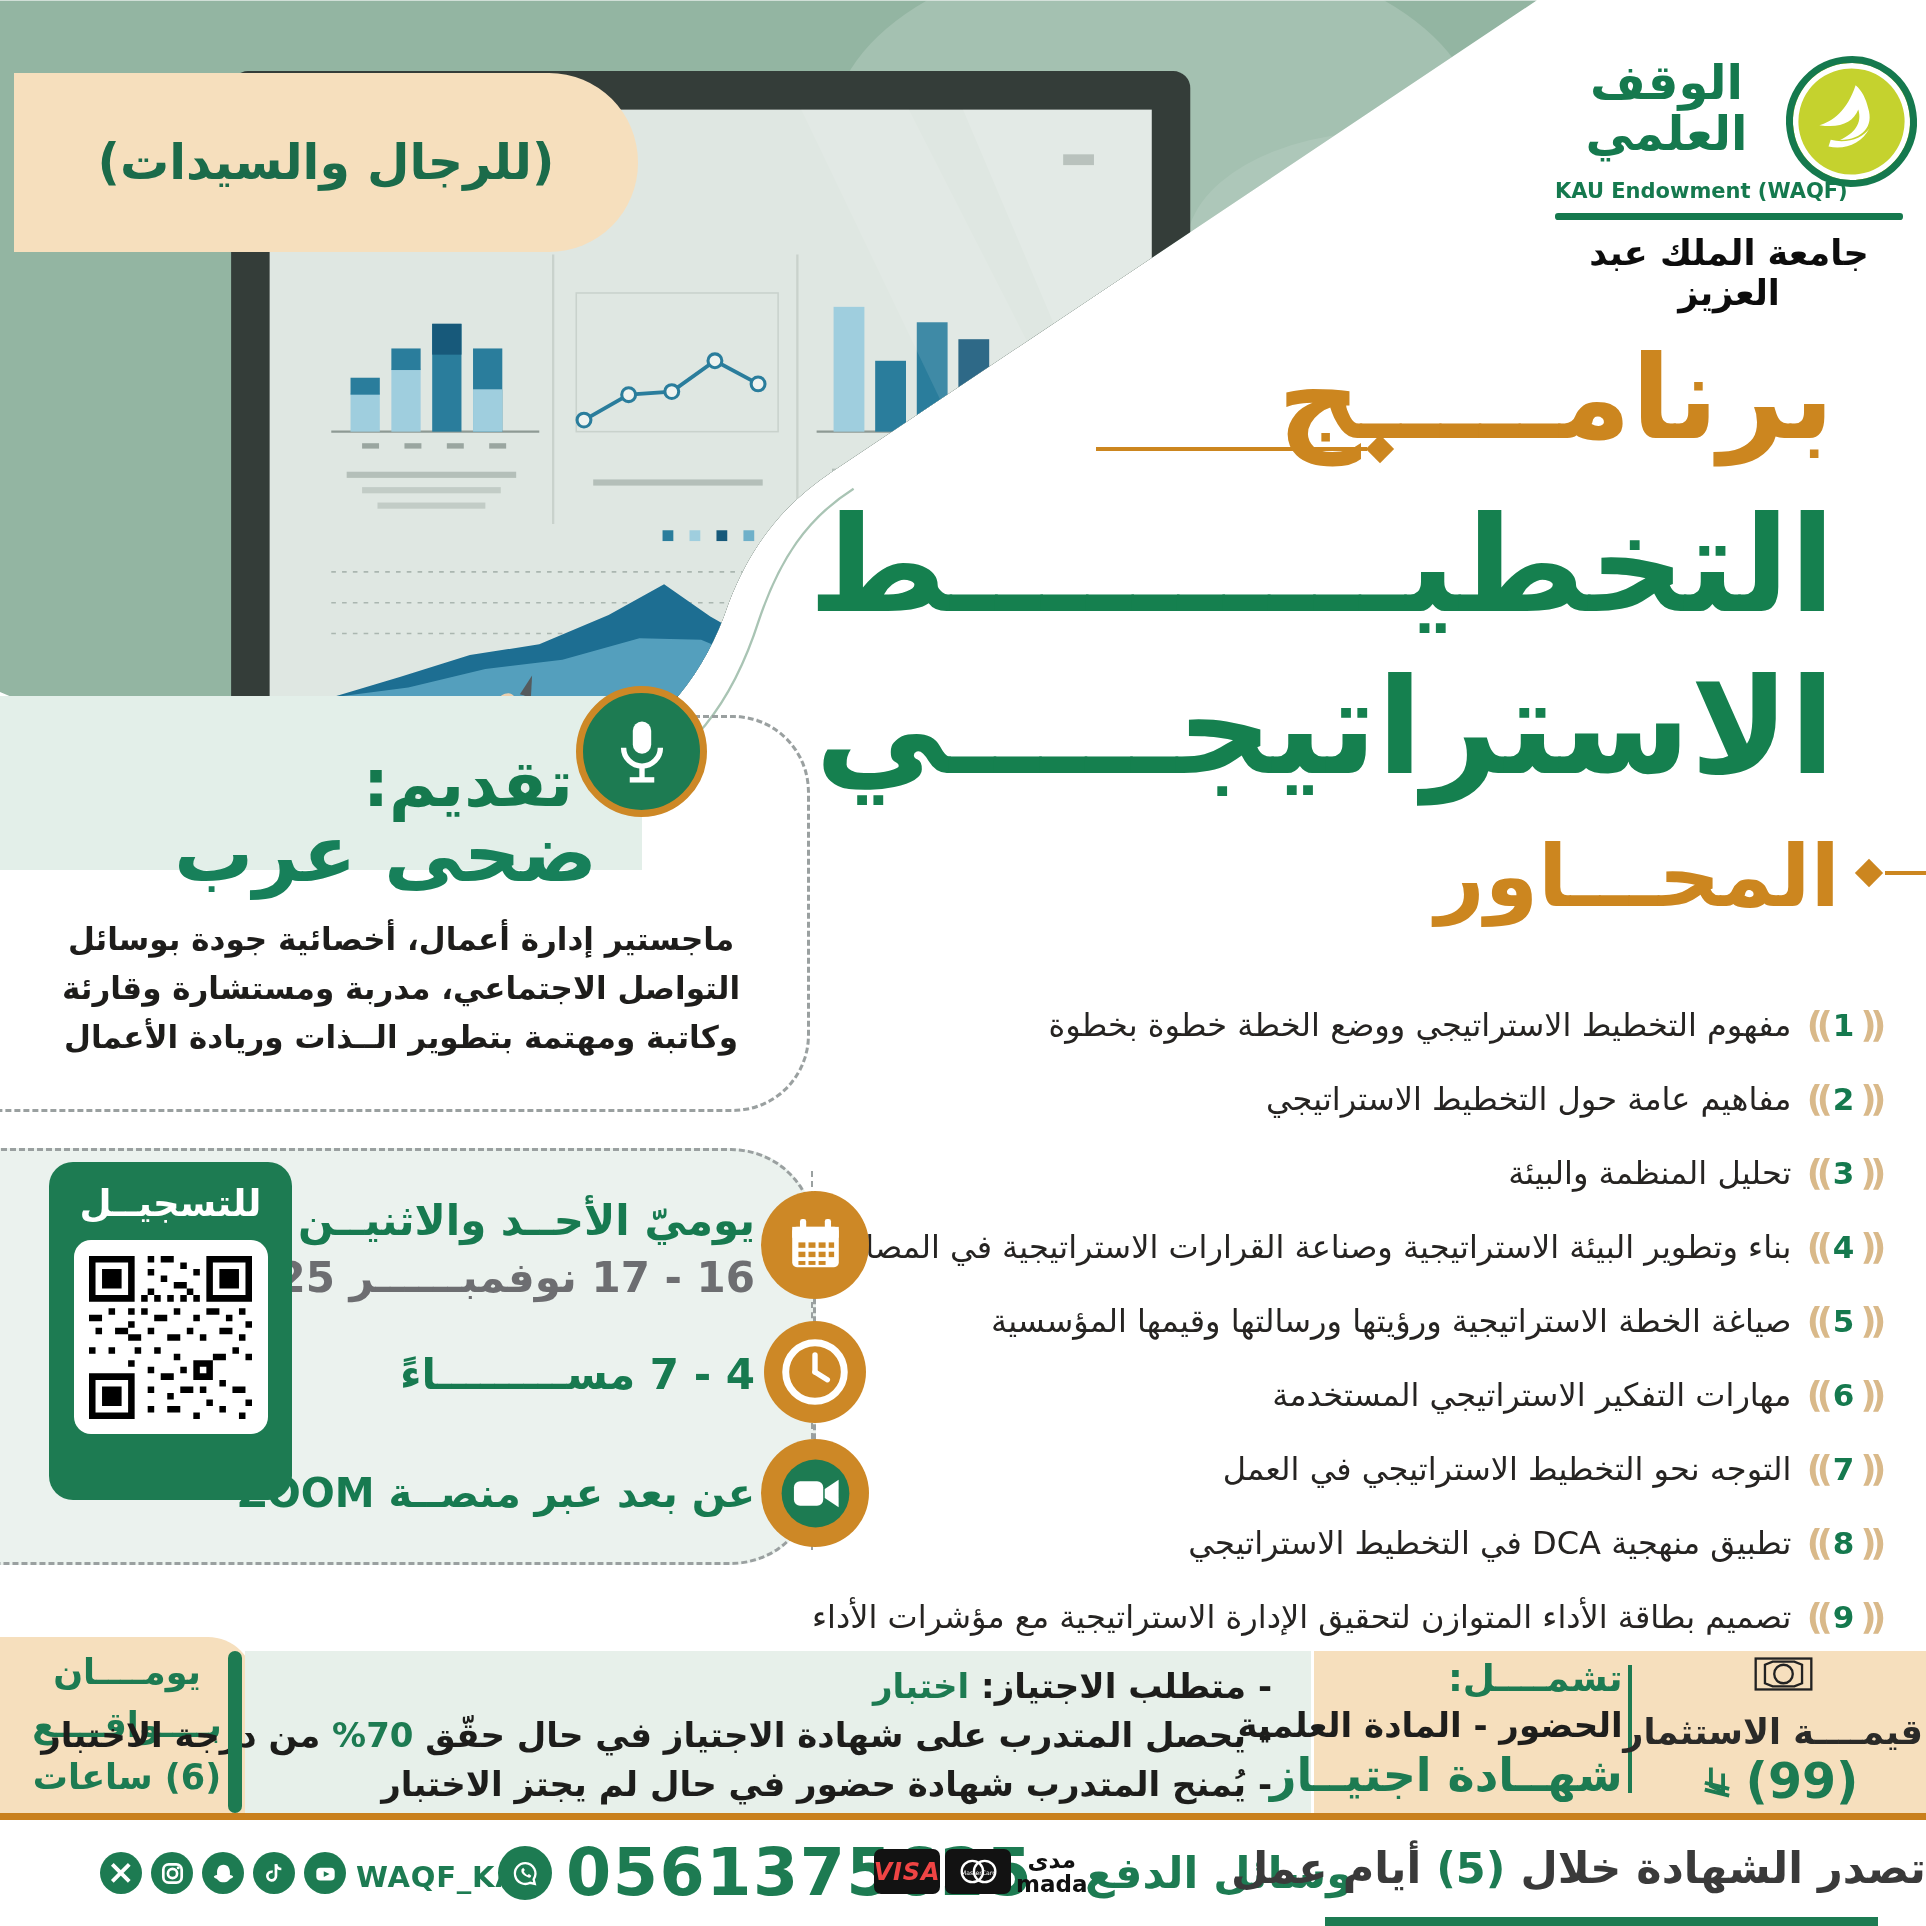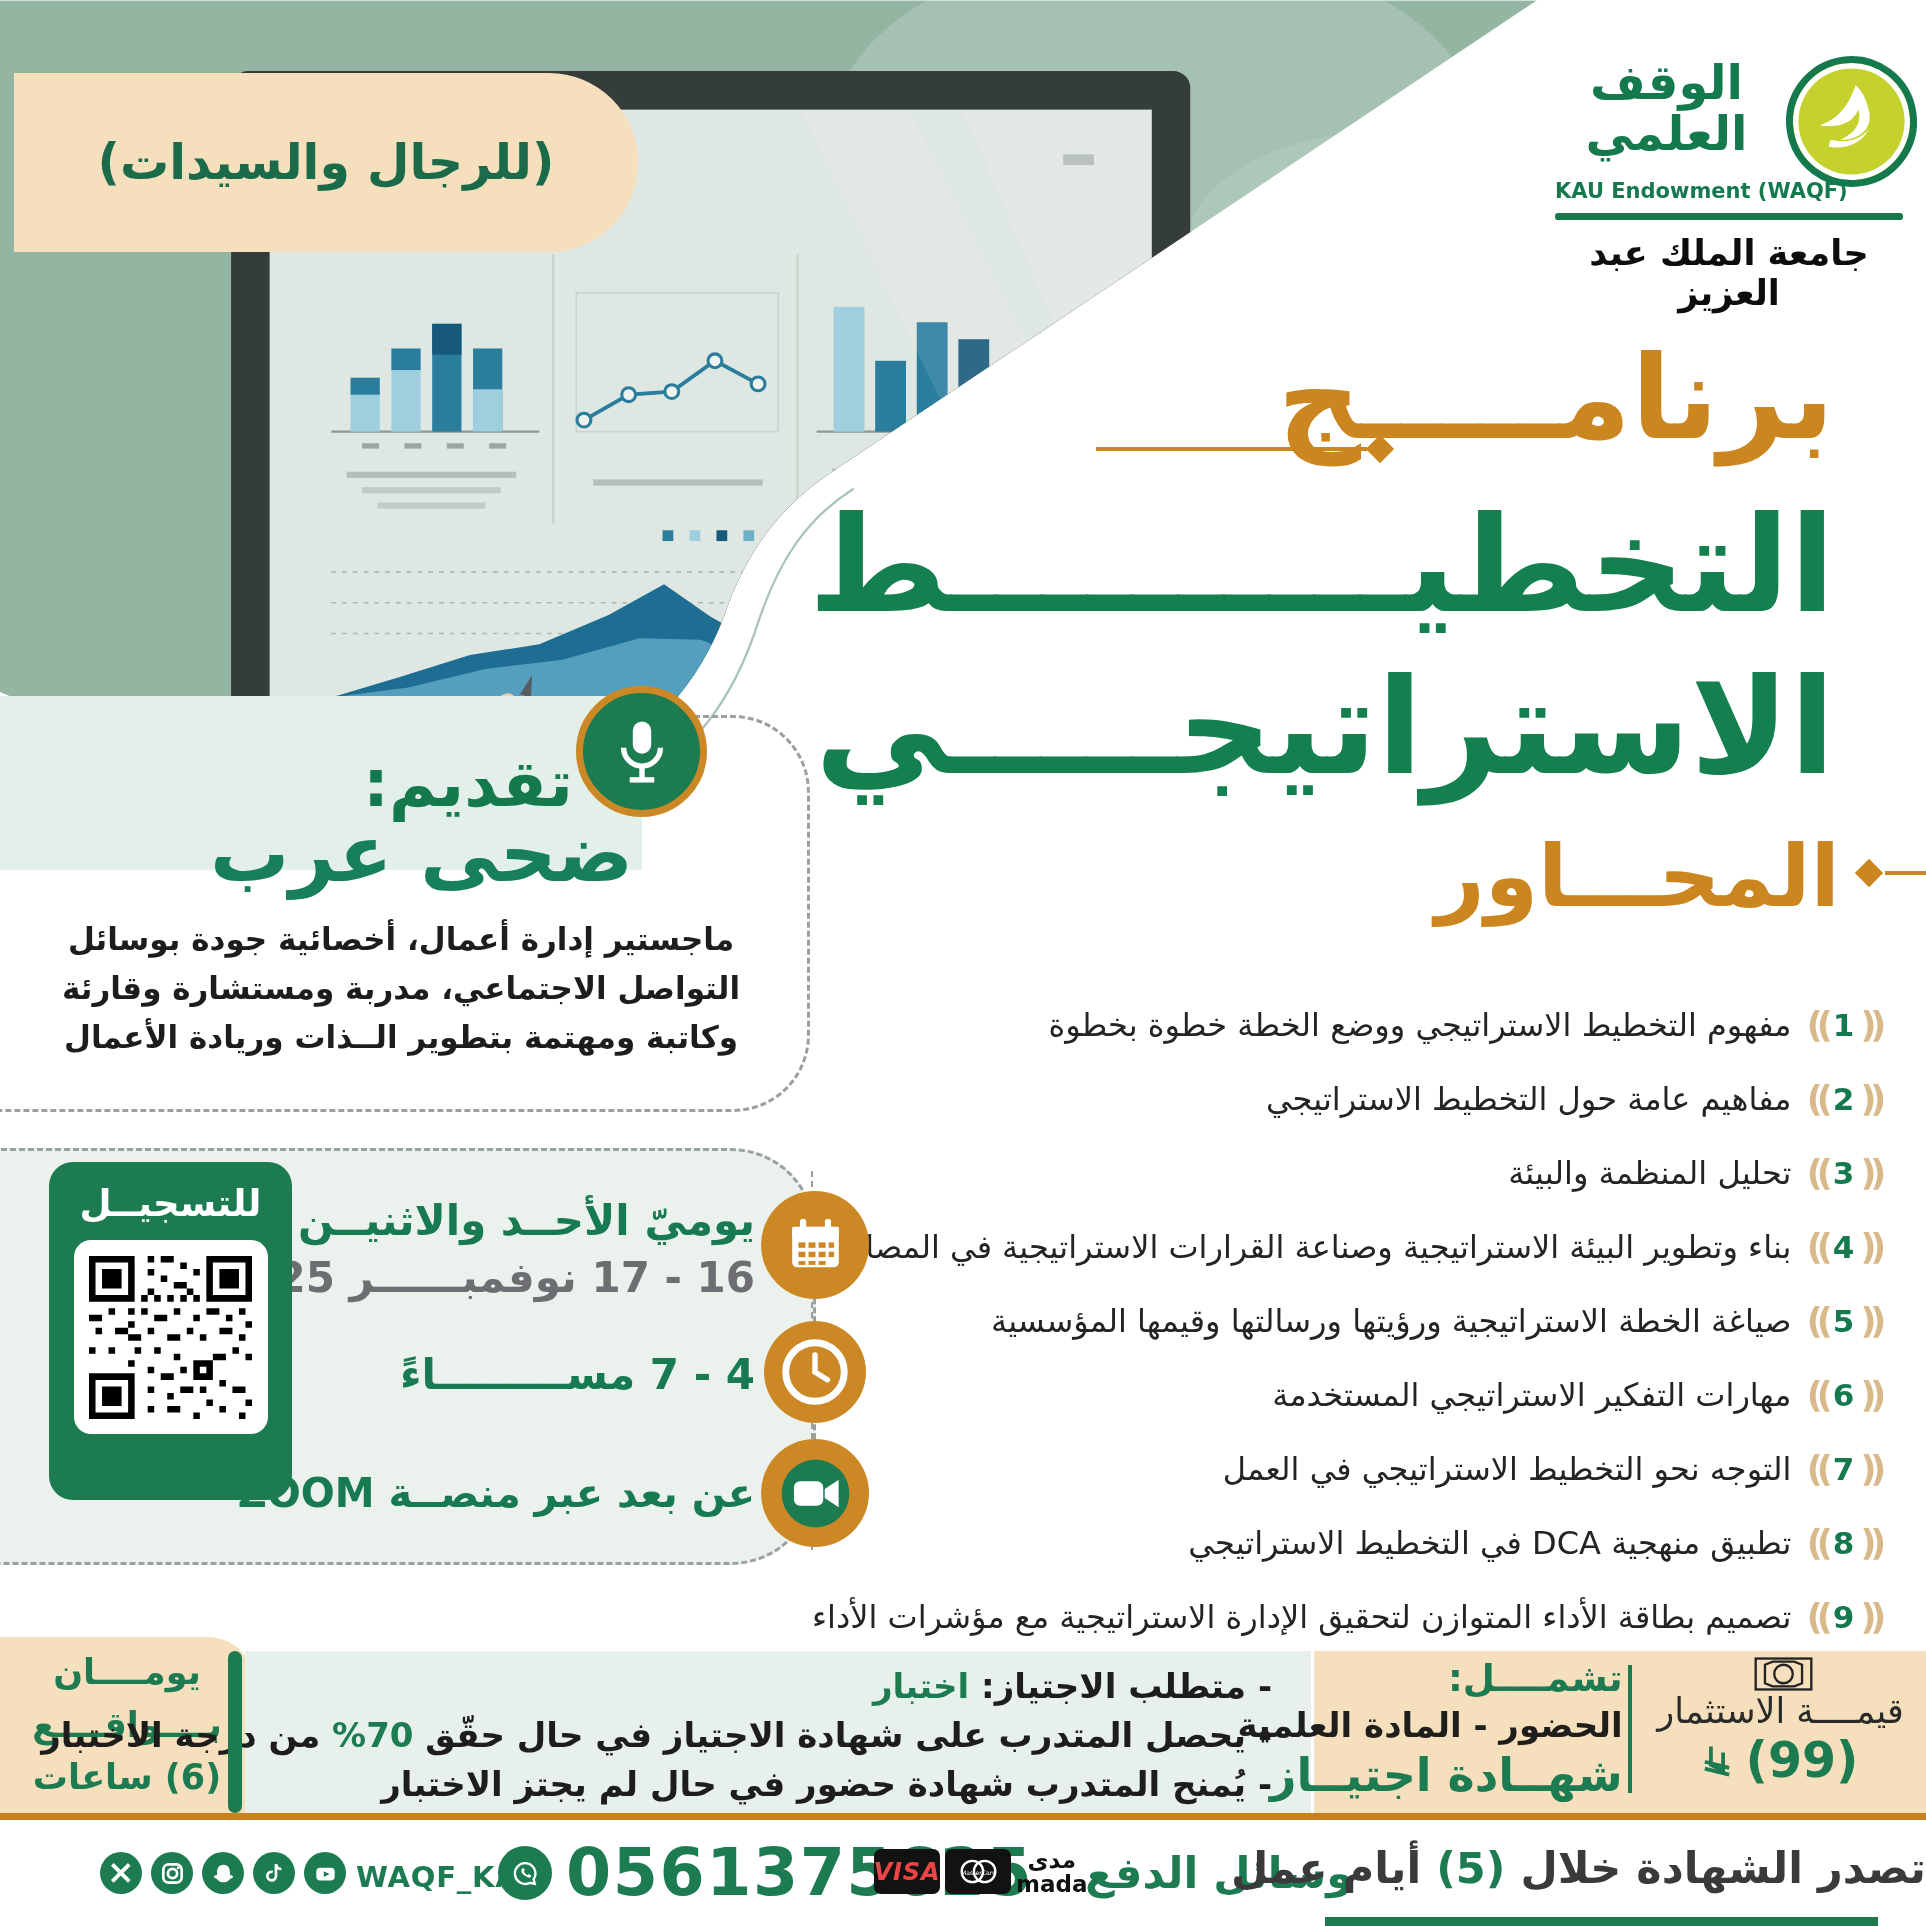--- a/index.html
+++ b/index.html
@@ -44,21 +44,21 @@
 
   
   .pres-dash{position:absolute;left:-62px;top:715px;width:869px;height:391px;
     border:3.1px dashed #9aa0a0;border-left:none;border-radius:0 77px 77px 0;z-index:1;}
   .pres-strip{position:absolute;left:0;top:696px;width:642px;height:174px;background:#e3efe9;z-index:2;
     display:flex;align-items:center;justify-content:flex-end;padding-left:0;}
   .pres-strip span{color:#15794e;font-size:65px;font-weight:bold;margin-right:69px;direction:rtl;}
   .mic-wrap{position:absolute;left:576px;top:686px;width:117px;height:117px;border-radius:50%;
     background:#1d7b52;border:7px solid #cd8826;z-index:3;display:flex;align-items:center;justify-content:center;}
   .pres-name{position:absolute;left:0;top:808px;width:771px;text-align:center;color:#17805a;
-    font-size:79px;font-weight:bold;direction:rtl;z-index:2;margin-left:36px;}
+    font-size:79px;font-weight:bold;direction:rtl;z-index:2;}
   .pres-bio{position:absolute;left:31px;top:915px;width:740px;text-align:center;direction:rtl;
     color:#1e1d1b;font-size:31px;font-weight:bold;line-height:1.58;z-index:2;}
 
   
   .sched-dash{position:absolute;left:-62px;top:1148px;width:875px;height:411px;background:#ebf2ee;
     border:3.1px dashed #9aa0a0;border-left:none;border-radius:0 85px 85px 0;z-index:1;}
   .sched-vline{position:absolute;left:811px;top:1171px;height:379px;border-left:2.3px dashed #9aa0a0;z-index:1;}
   .reg-card{position:absolute;left:49px;top:1162px;width:243px;height:338px;background:#1d7b52;border-radius:24px;z-index:3;}
   .reg-label{display:block;text-align:center;color:#ffffff;font-size:37px;font-weight:bold;margin-top:20px;direction:rtl;}
   .qr-box{width:194px;height:194px;background:#ffffff;border-radius:17px;margin:15.4px auto 0;
@@ -77,21 +77,21 @@
     direction:rtl;padding-top:10.8px;box-sizing:border-box;z-index:2;}
   .req-line{text-align:right;padding-right:39px;color:#1d1d1b;font-size:34px;font-weight:bold;line-height:1.45;white-space:nowrap;}
   .hl{color:#1d7b52;}
   .inc-panel{position:absolute;left:1314px;top:1651px;width:613px;height:162px;background:#f6dfbd;z-index:2;}
   .inc-divider{position:absolute;left:314px;top:14px;width:3.9px;height:128px;background:#1d7b52;}
   .inc-block{position:absolute;left:7.7px;top:6.2px;width:301px;text-align:right;direction:rtl;padding-right:6.2px;}
   .inc-label{color:#1d7b52;font-size:37px;font-weight:bold;}
   .inc-line1{color:#1e1e1c;font-size:34px;font-weight:bold;margin-top:4.6px;white-space:nowrap;}
   .inc-line2{color:#1d7b52;font-size:46px;font-weight:bold;margin-top:3.1px;white-space:nowrap;}
   .price-block{position:absolute;left:324px;top:1.5px;width:285px;text-align:center;direction:rtl;}
-  .price-label{color:#2a2a28;font-size:35px;font-weight:normal;margin-top:38px;white-space:nowrap;text-align:center;}
+  .price-label{color:#2a2a28;font-size:35px;font-weight:bold;margin-top:59px;white-space:nowrap;text-align:center;}
   .price-value{color:#1d7b52;font-size:49px;font-weight:bold;margin-top:1.5px;display:flex;align-items:center;justify-content:center;gap:15px;direction:rtl;}
   .orange-rule{position:absolute;left:0;top:1813px;width:1926px;height:7px;background:#c9801d;z-index:4;}
 
   
   .soc{position:absolute;top:1852px;width:42px;height:42px;border-radius:50%;background:#1d7b52;
     display:flex;align-items:center;justify-content:center;z-index:2;}
   .handle{position:absolute;left:356px;top:1860px;color:#1d7b52;font-size:29px;font-weight:bold;letter-spacing:0.8px;}
   .wa{position:absolute;left:498px;top:1846px;width:54px;height:54px;border-radius:50%;background:#1d7b52;
     display:flex;align-items:center;justify-content:center;}
   .phone{position:absolute;left:566px;top:1835px;color:#1d7b52;font-size:65px;font-weight:bold;letter-spacing:1.5px;}

